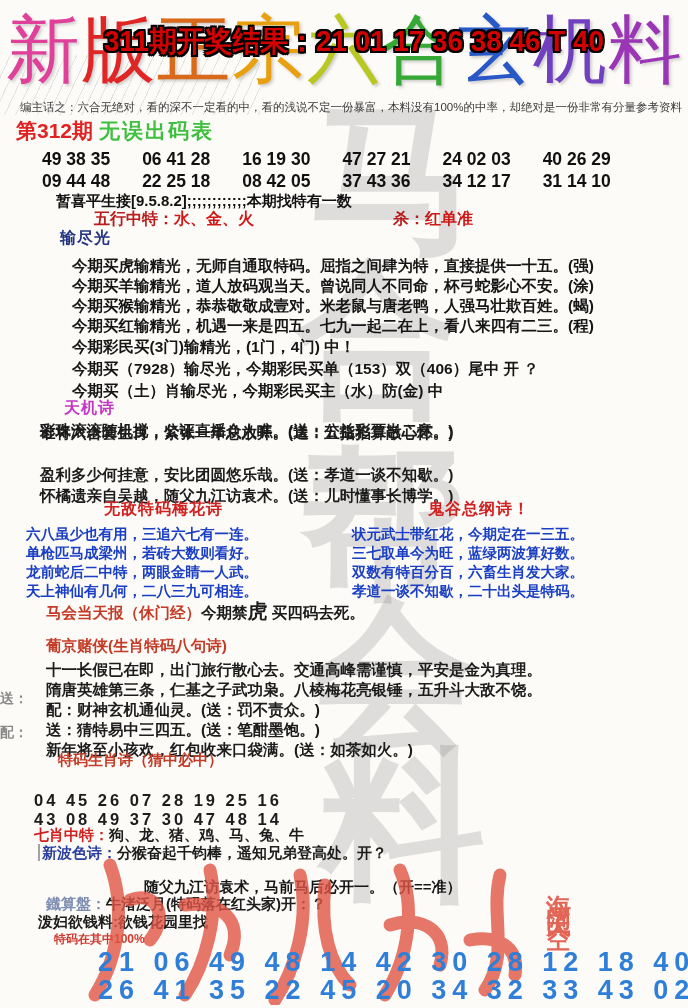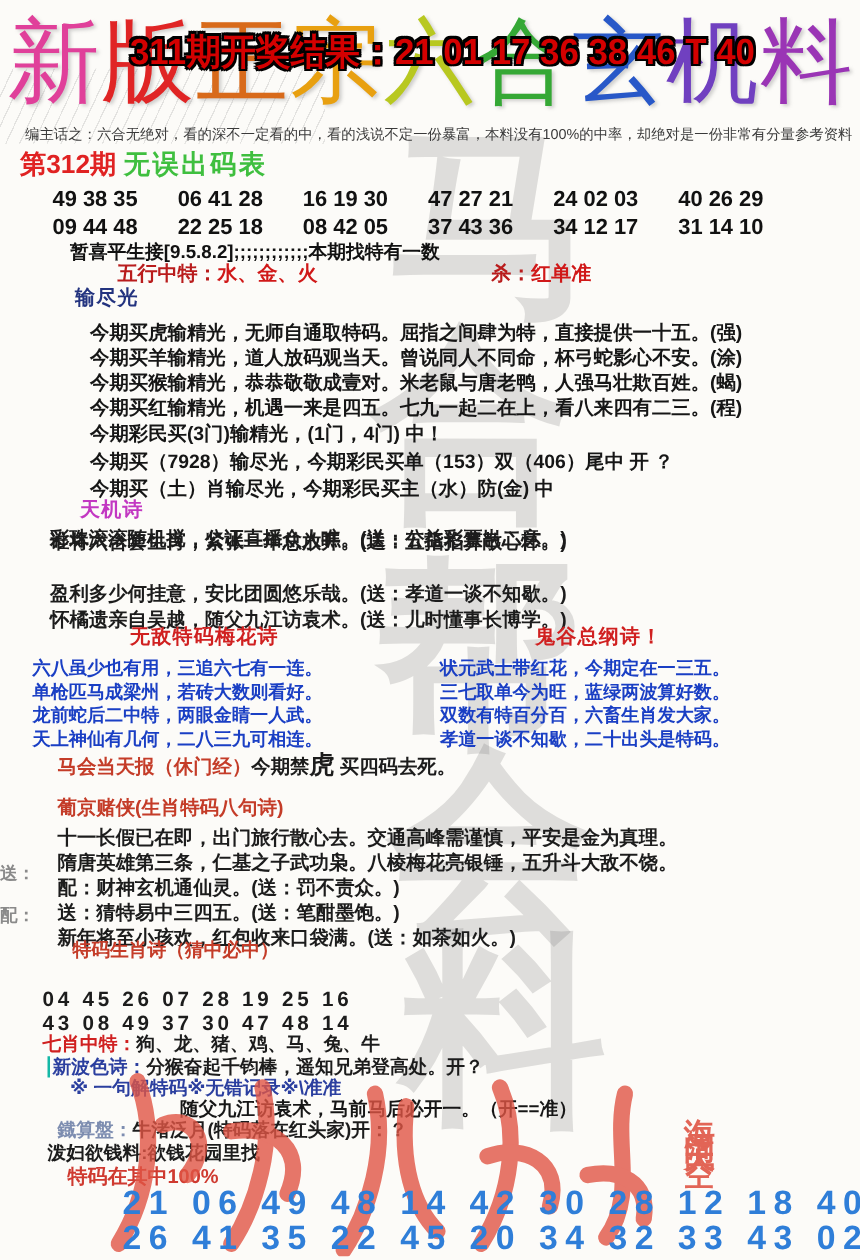--- a/index.html
+++ b/index.html
@@ -54,27 +54,27 @@
   
   .pj-title{position:absolute;top:636px;left:46px;font-size:15.5px;font-weight:bold;color:#c43c28;}
   .pj-line{position:absolute;left:46px;font-size:15.5px;font-weight:600;white-space:nowrap;}
   
   .sx-title{position:absolute;top:751px;left:58px;font-size:15px;font-weight:bold;color:#c43c28;}
   .sx-poem{position:absolute;top:770px;left:34px;font-size:16.5px;font-weight:600;}
   .sx-nums{position:absolute;left:34px;font-size:16.5px;font-weight:600;letter-spacing:3px;}
   .qixiao{position:absolute;top:826px;left:34px;font-size:15px;font-weight:bold;}
   .qixiao .lbl{color:#d02020;}
   .bose{position:absolute;top:844px;left:38px;font-size:15px;font-weight:bold;}
-  .bose .lbl{color:#2b3f9f;border-left:2px solid #14b8a6;padding-left:2px;}
+  .bose .lbl{color:#2b3f9f;border-left:2px solid #a3a3a3;padding-left:2px;}
   .yiju{position:absolute;top:861px;left:56px;font-size:15px;font-weight:bold;color:#2b3f9f;}
   .yiju-detail{position:absolute;top:878px;left:144px;font-size:15px;font-weight:600;color:#161616;}
   .tiesuan{position:absolute;top:895px;left:46px;font-size:15px;font-weight:600;}
   .tiesuan .lbl{color:#7d8db0;font-weight:bold;}
   .pofu{position:absolute;top:913px;left:38px;font-size:15px;font-weight:600;}
-  .tema100{position:absolute;top:931px;left:54px;font-size:16px;font-weight:600;color:#cf3a30;}
+  .tema100{position:absolute;top:931px;left:54px;font-size:12px;font-weight:600;color:#cf3a30;}
   
   .bot-num{position:absolute;left:98px;font-size:27px;font-weight:bold;color:#2f7ed8;letter-spacing:6px;white-space:nowrap;}
   
   .margin-note{position:absolute;left:0px;font-size:14px;color:#8a8a8a;font-weight:600;}
   
   .wm-char{position:absolute;left:300px;font-family:"Liberation Serif","DejaVu Serif",serif;
     font-size:165px;color:#6a6a6a;opacity:.20;font-weight:bold;pointer-events:none;}
   .wm-char:nth-child(1){top:70px;left:310px;}
   .wm-char:nth-child(2){top:230px;left:295px;}
   .wm-char:nth-child(3){top:415px;left:300px;}
@@ -193,21 +193,20 @@
   <div class="sx-nums" style="top:810px">43 08 49 37 30 47 48 14</div>
 
   <div class="qixiao">
     <span class="lbl">七肖中特：</span><span>狗、龙、猪、鸡、马、兔、牛</span>
   </div>
 
   <div class="bose">
     <span class="lbl">新波色诗：</span><span>分猴奋起千钧棒，遥知兄弟登高处。开？</span>
   </div>
 
-  <div class="yiju">※  一句解特码※无错记录※\准准</div>
   <div class="yiju-detail">随父九江访袁术，马前马后必开一。（开==准）</div>
 
   <div class="tiesuan">
     <span class="lbl">鐡算盤：</span><span>牛渚泛月(特码落在红头家)开：？</span>
   </div>
 
   <div class="pofu">泼妇欲钱料:欲钱花园里找</div>
 
   <div class="tema100">特码在其中100%</div>
 

